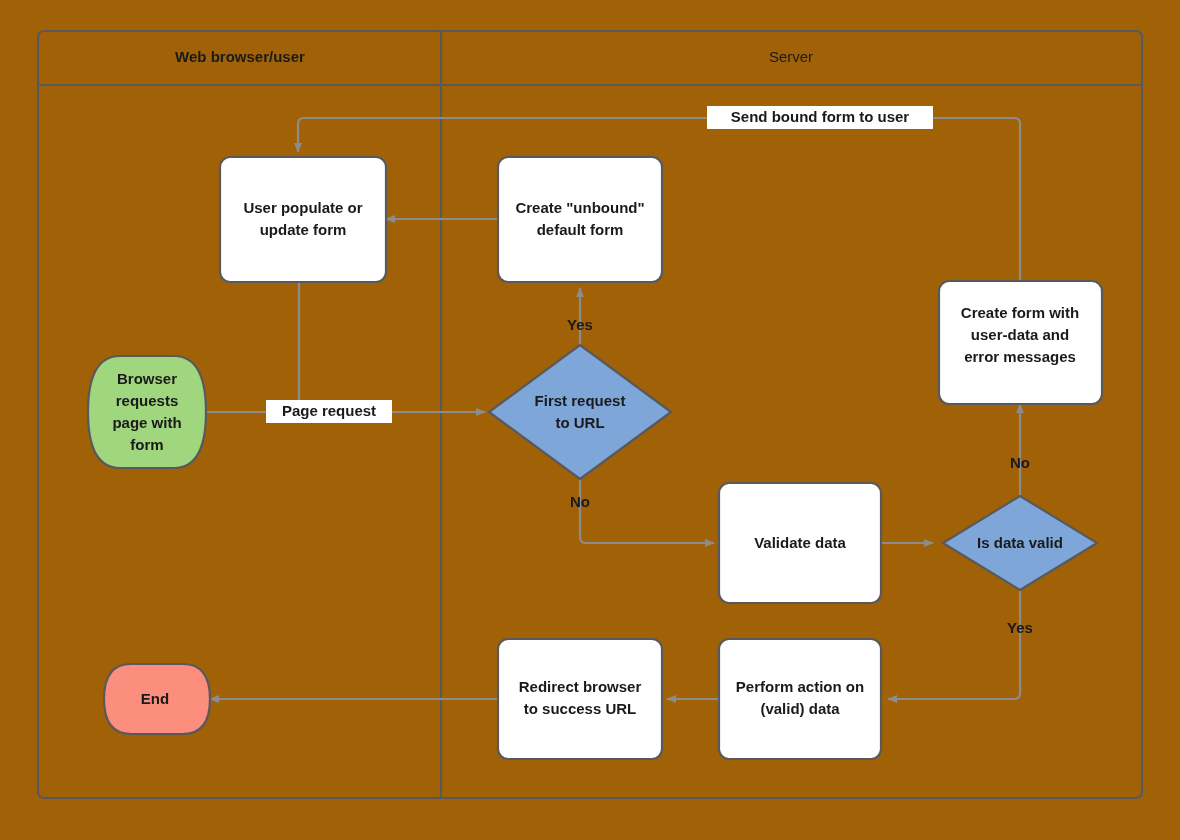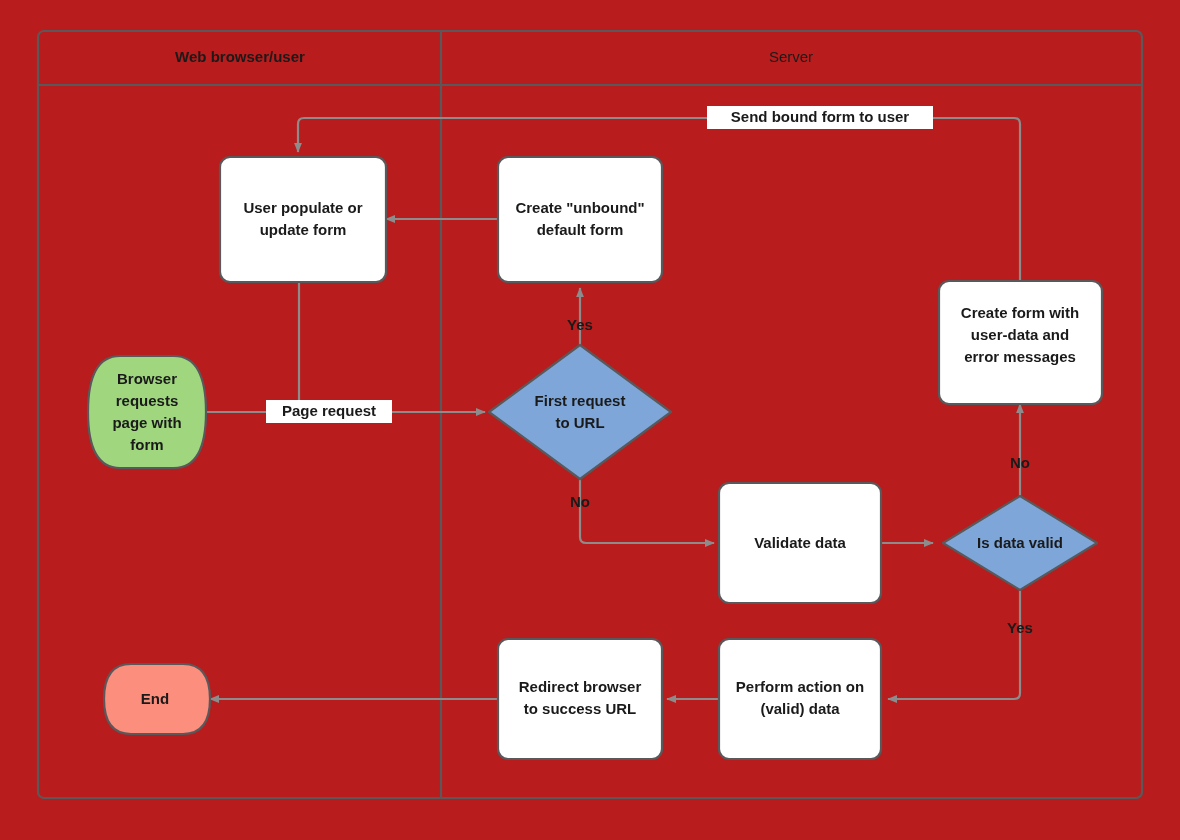--- a/index.html
+++ b/index.html
@@ -6,21 +6,21 @@
   html, body {
     margin: 0;
     padding: 0;
     background: #ffffff;
     font-family: "Liberation Sans", "DejaVu Sans", sans-serif;
   }
   #stage {
     position: relative;
     width: 1180px;
     height: 840px;
-    background: #b91c1c;
+    background: #a16207;
     overflow: hidden;
   }
   #diagram-svg {
     position: absolute;
     left: 0;
     top: 0;
     width: 1180px;
     height: 840px;
   }
   .node-label {

